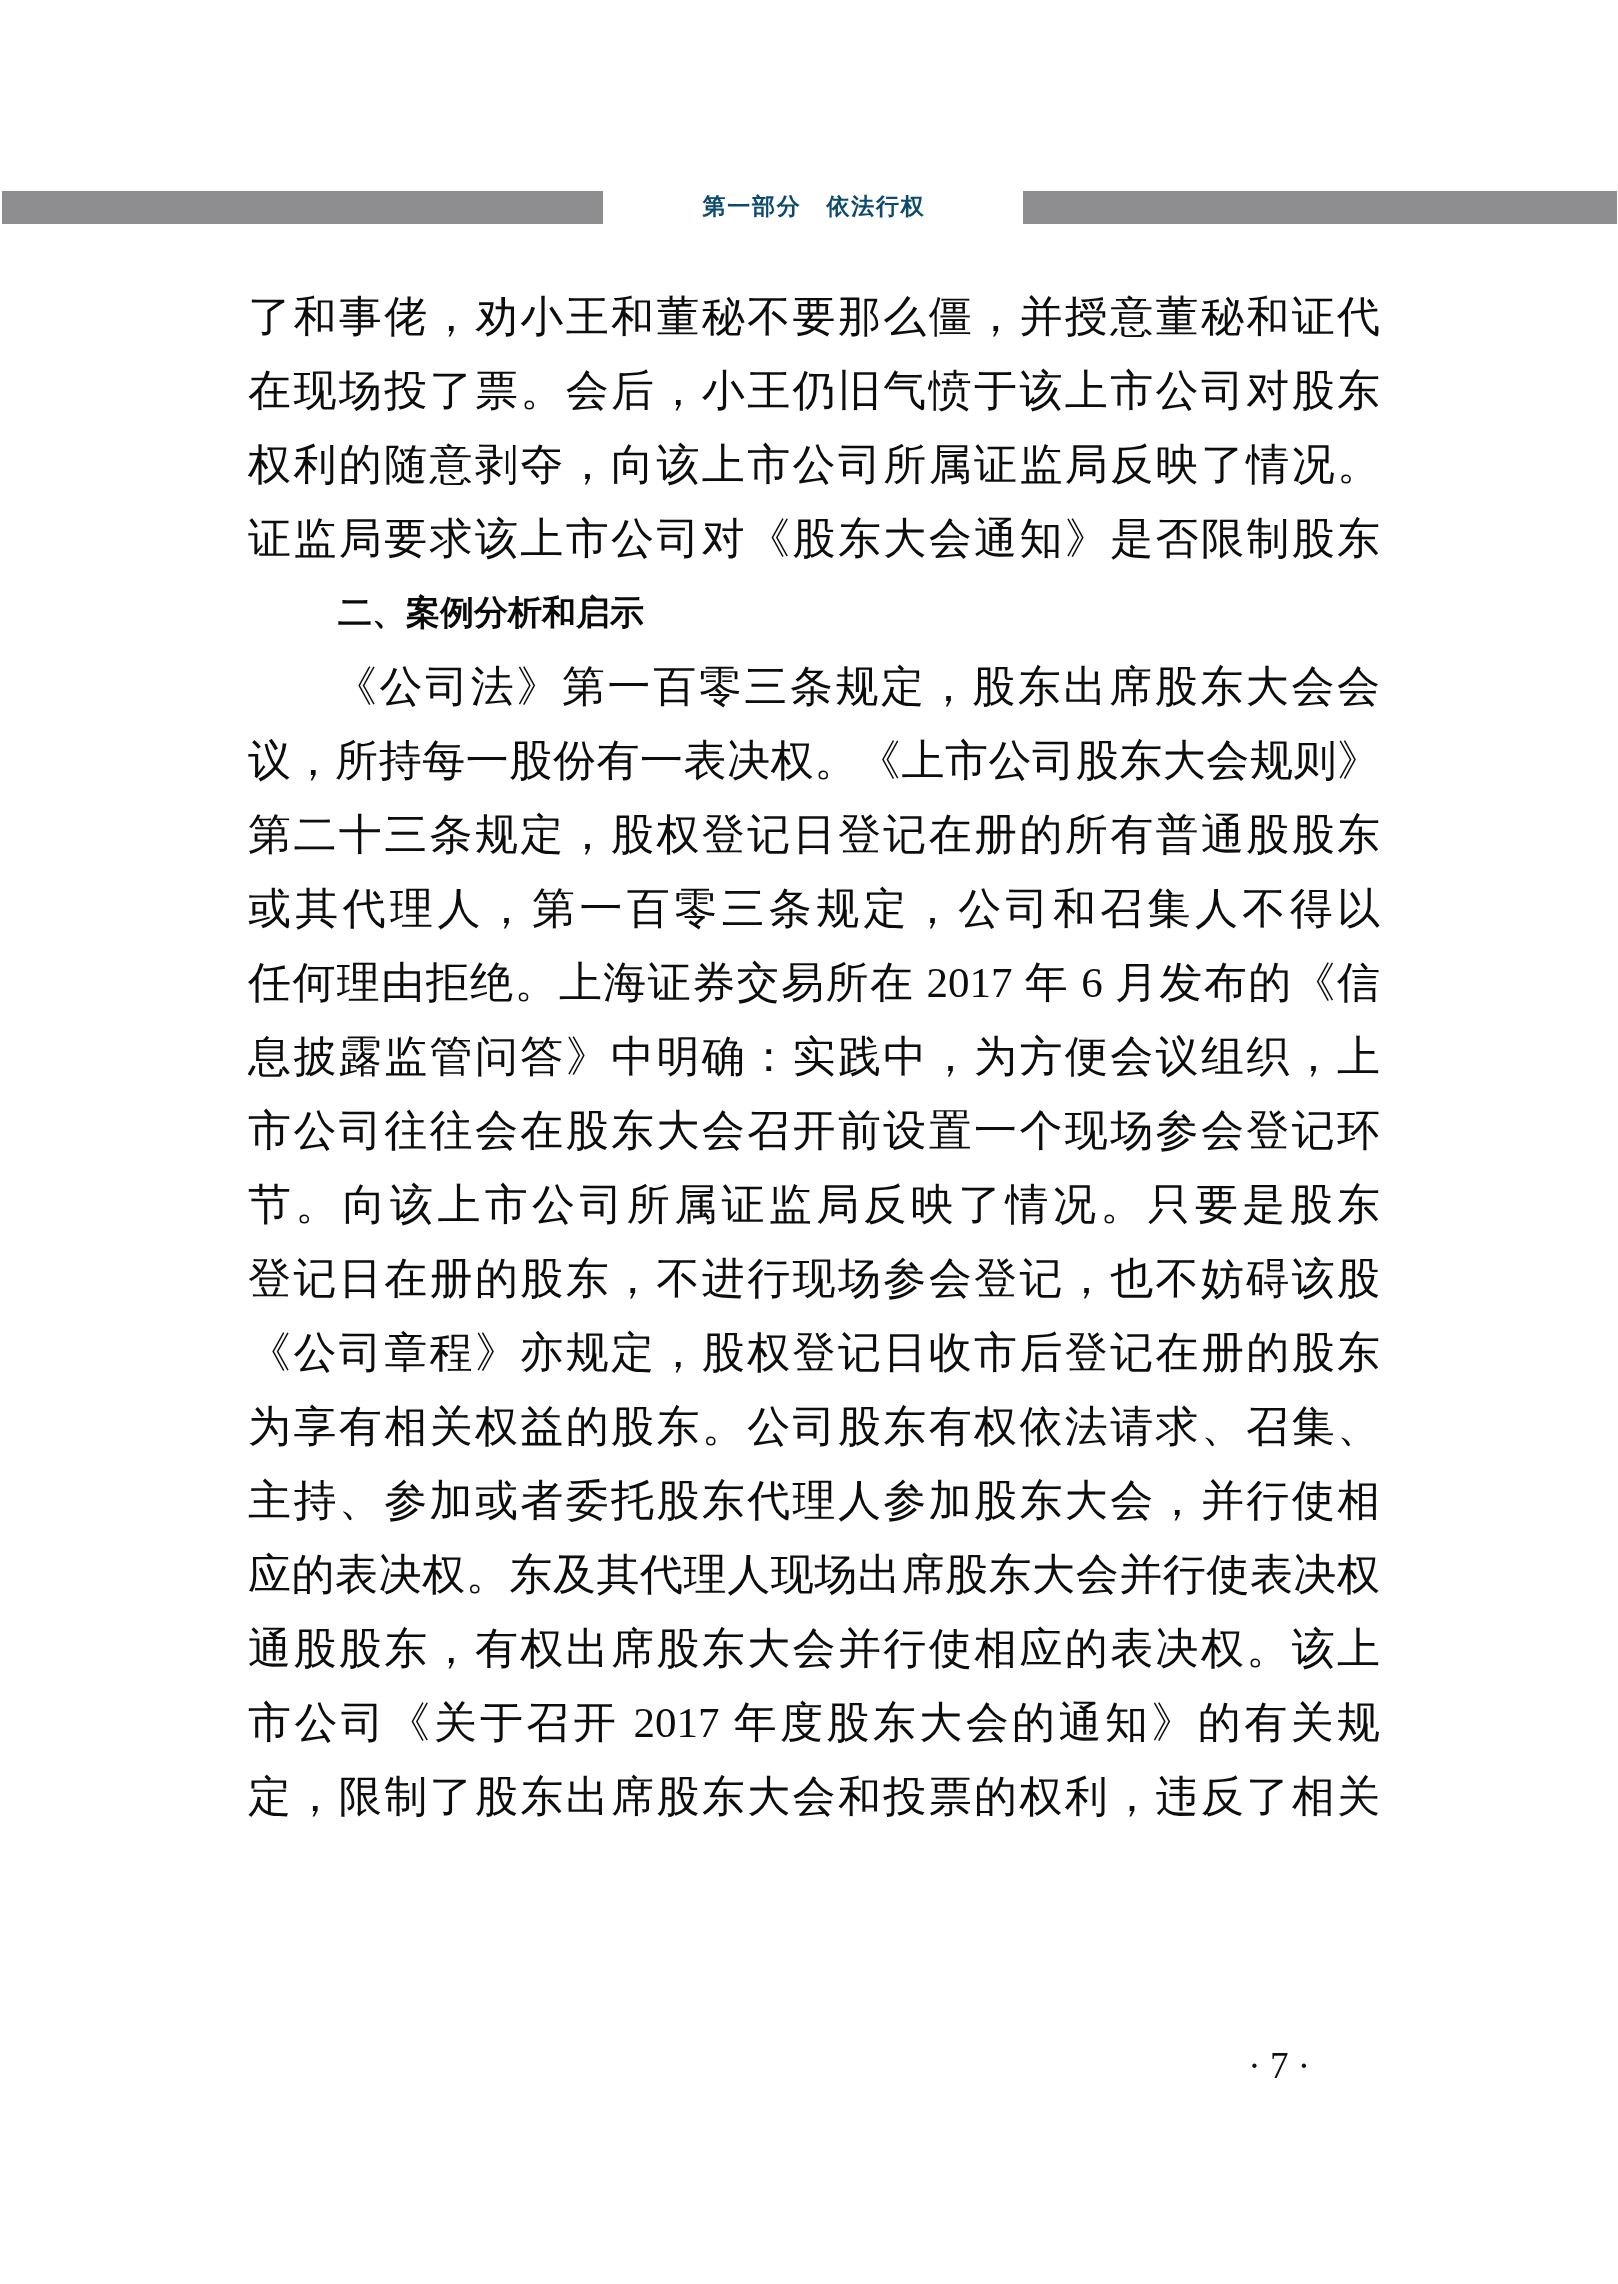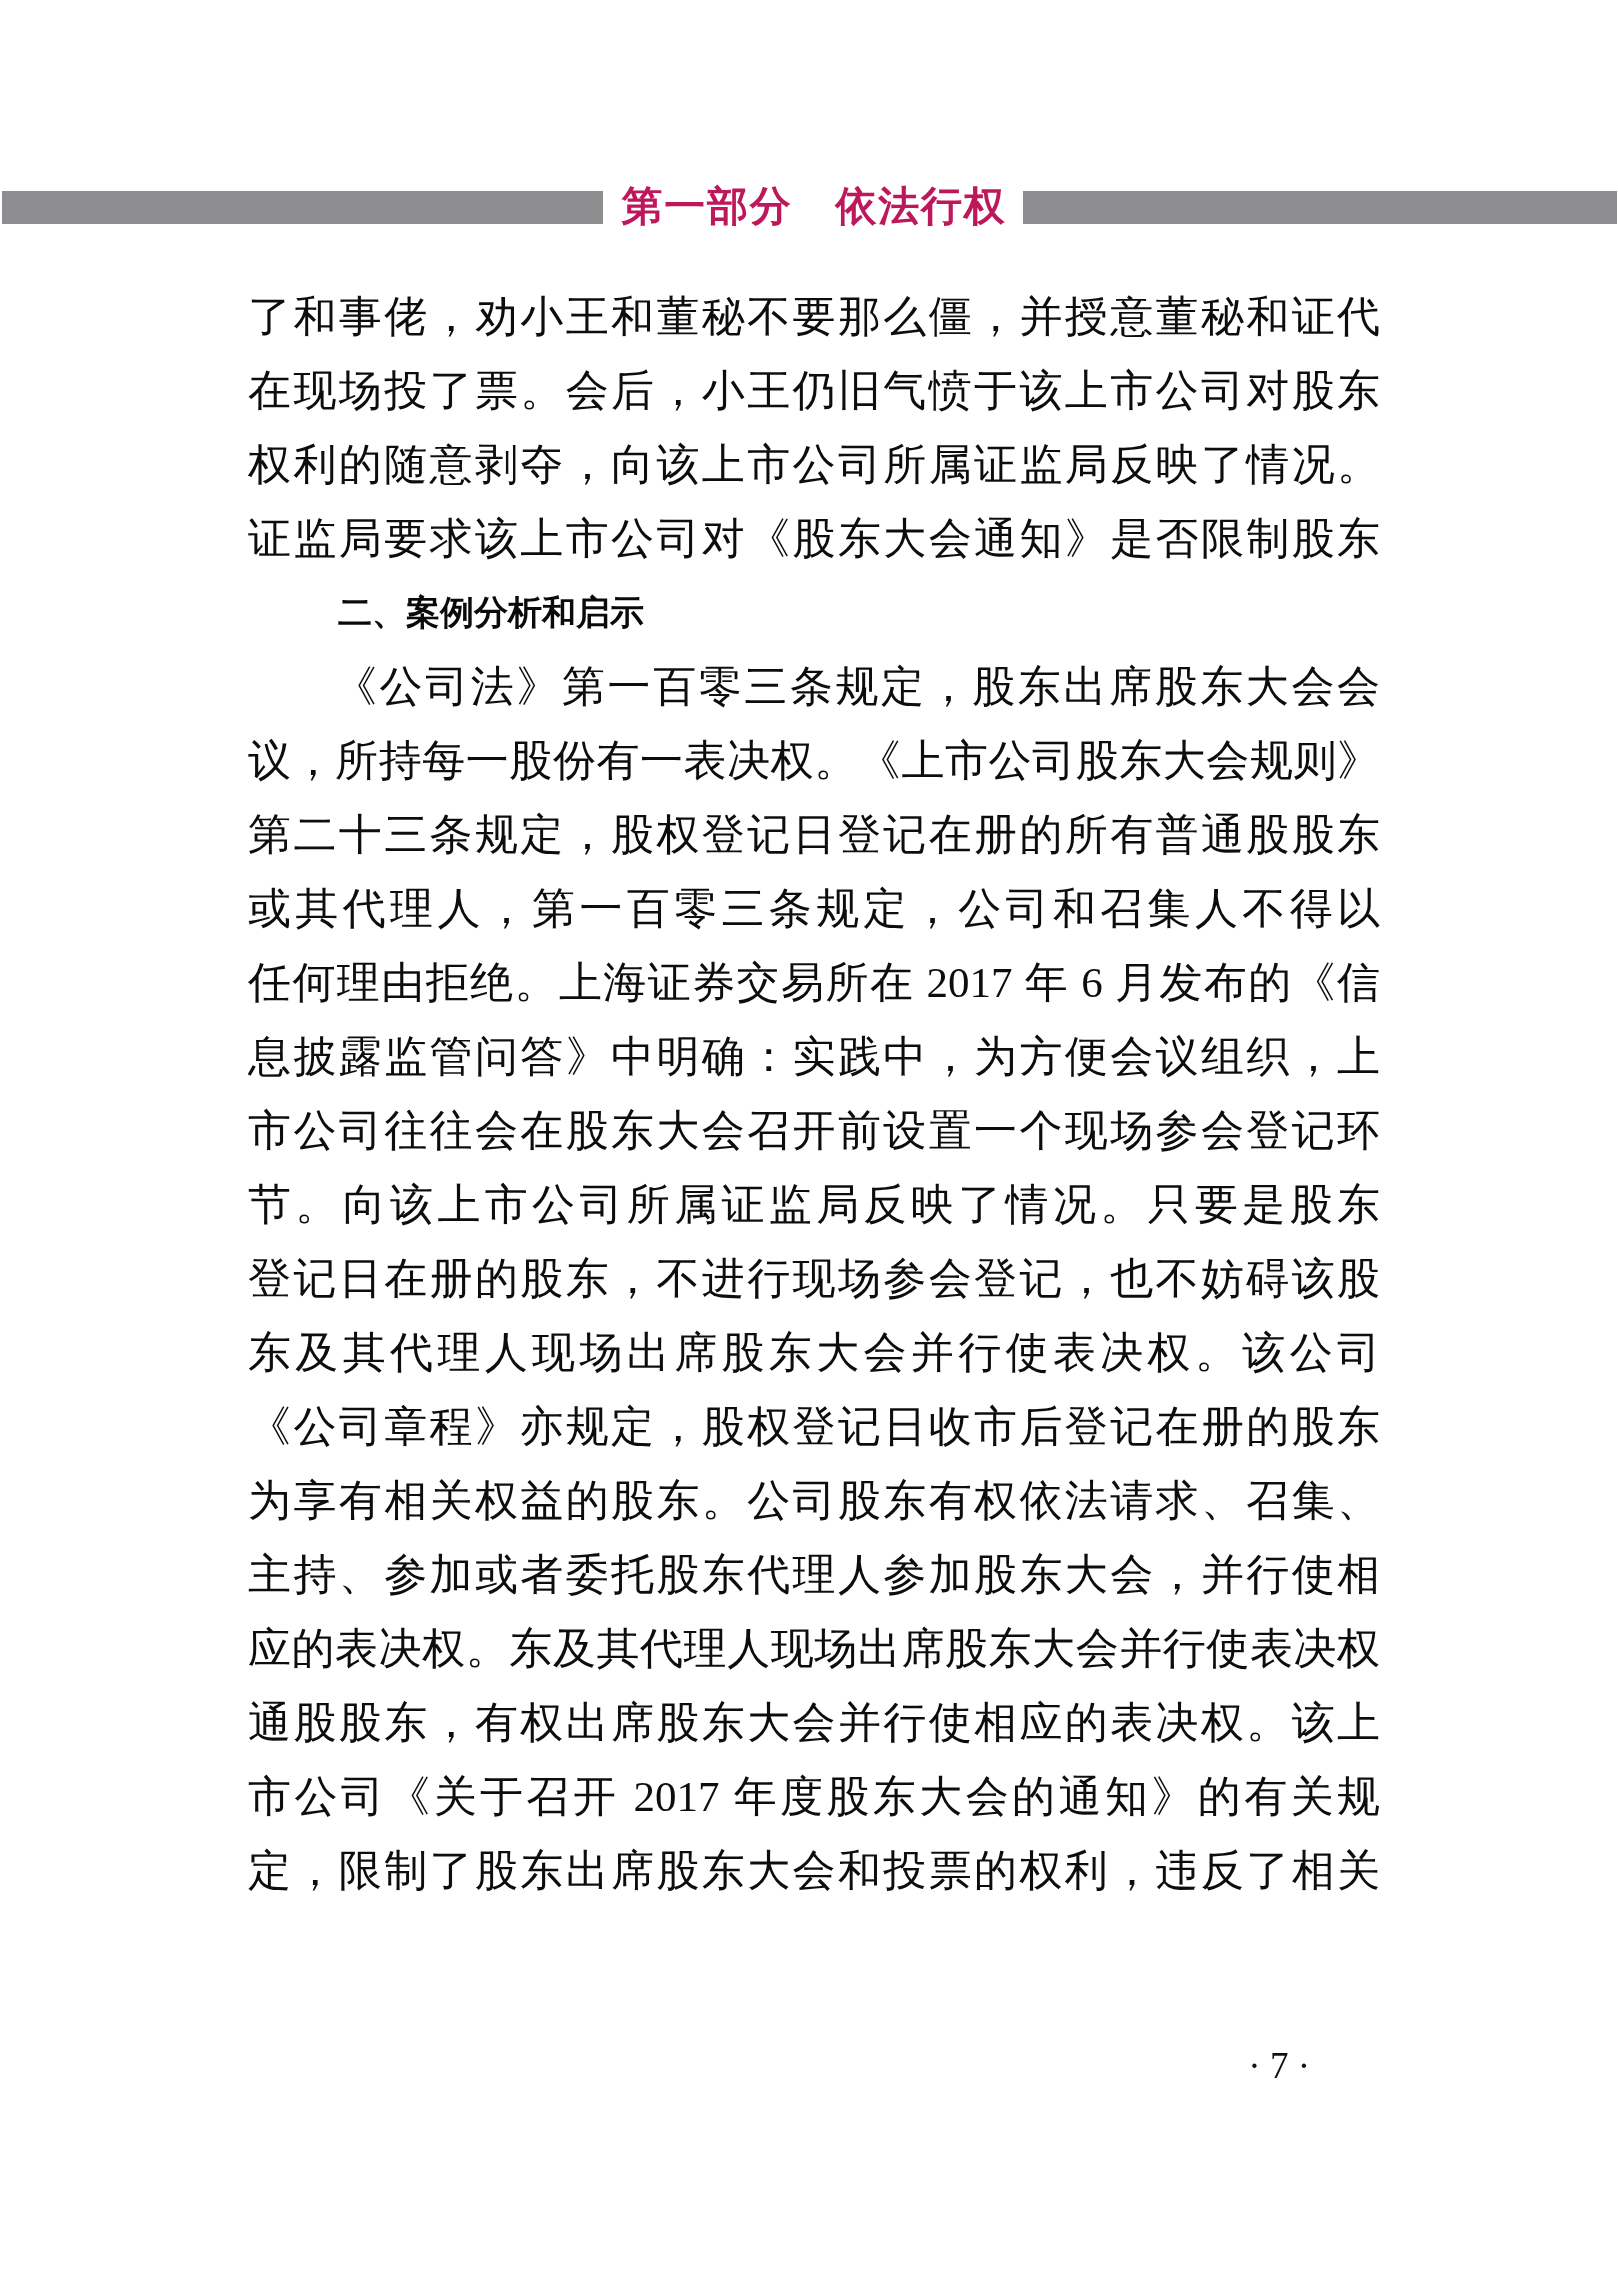--- a/index.html
+++ b/index.html
@@ -17,22 +17,22 @@
   .header-bar { position: absolute; top: 0; height: 33px; background: #8e8e90; }
   .header-bar.left  { left: 1.8px;  width: 601px; }
   .header-bar.right { left: 1023px; width: 594px; }
   .header-title {
     position: absolute;
     left: 248px; width: 1132px;
     top: -6.3px; height: 43px; line-height: 43px;
     text-align: center;
     font-family: "Liberation Sans", "DejaVu Sans", sans-serif;
     font-weight: 600;
-    font-size: 41px;
-    color: #be185d;
+    font-size: 23px;
+    color: #0c4a6e;
     letter-spacing: 1.8px;
     white-space: pre;
   }
   
   .body-text {
     position: absolute;
     left: 248px; top: 280px;
     width: 1132px;
     font-size: 43px;
     line-height: 74px;
@@ -88,21 +88,20 @@
 
     <div class="line first-indent">《公司法》第一百零三条规定，股东出席股东大会会</div>
     <div class="line">议，所持每一股份有一表决权。《上市公司股东大会规则》</div>
     <div class="line">第二十三条规定，股权登记日登记在册的所有普通股股东</div>
     <div class="line">或其代理人，第一百零三条规定，公司和召集人不得以</div>
     <div class="line">任何理由拒绝。上海证券交易所在 2017 年 6 月发布的《信</div>
     <div class="line">息披露监管问答》中明确：实践中，为方便会议组织，上</div>
     <div class="line">市公司往往会在股东大会召开前设置一个现场参会登记环</div>
     <div class="line">节。向该上市公司所属证监局反映了情况。只要是股东</div>
     <div class="line">登记日在册的股东，不进行现场参会登记，也不妨碍该股</div>
-    <div class="line">东及其代理人现场出席股东大会并行使表决权。该公司</div>
     <div class="line">《公司章程》亦规定，股权登记日收市后登记在册的股东</div>
     <div class="line">为享有相关权益的股东。公司股东有权依法请求、召集、</div>
     <div class="line">主持、参加或者委托股东代理人参加股东大会，并行使相</div>
     <div class="line">应的表决权。东及其代理人现场出席股东大会并行使表决权</div>
     <div class="line">通股股东，有权出席股东大会并行使相应的表决权。该上</div>
     <div class="line">市公司《关于召开 2017 年度股东大会的通知》的有关规</div>
     <div class="line">定，限制了股东出席股东大会和投票的权利，违反了相关</div>
   </div>
 
   <div class="page-number">· 7 ·</div>

